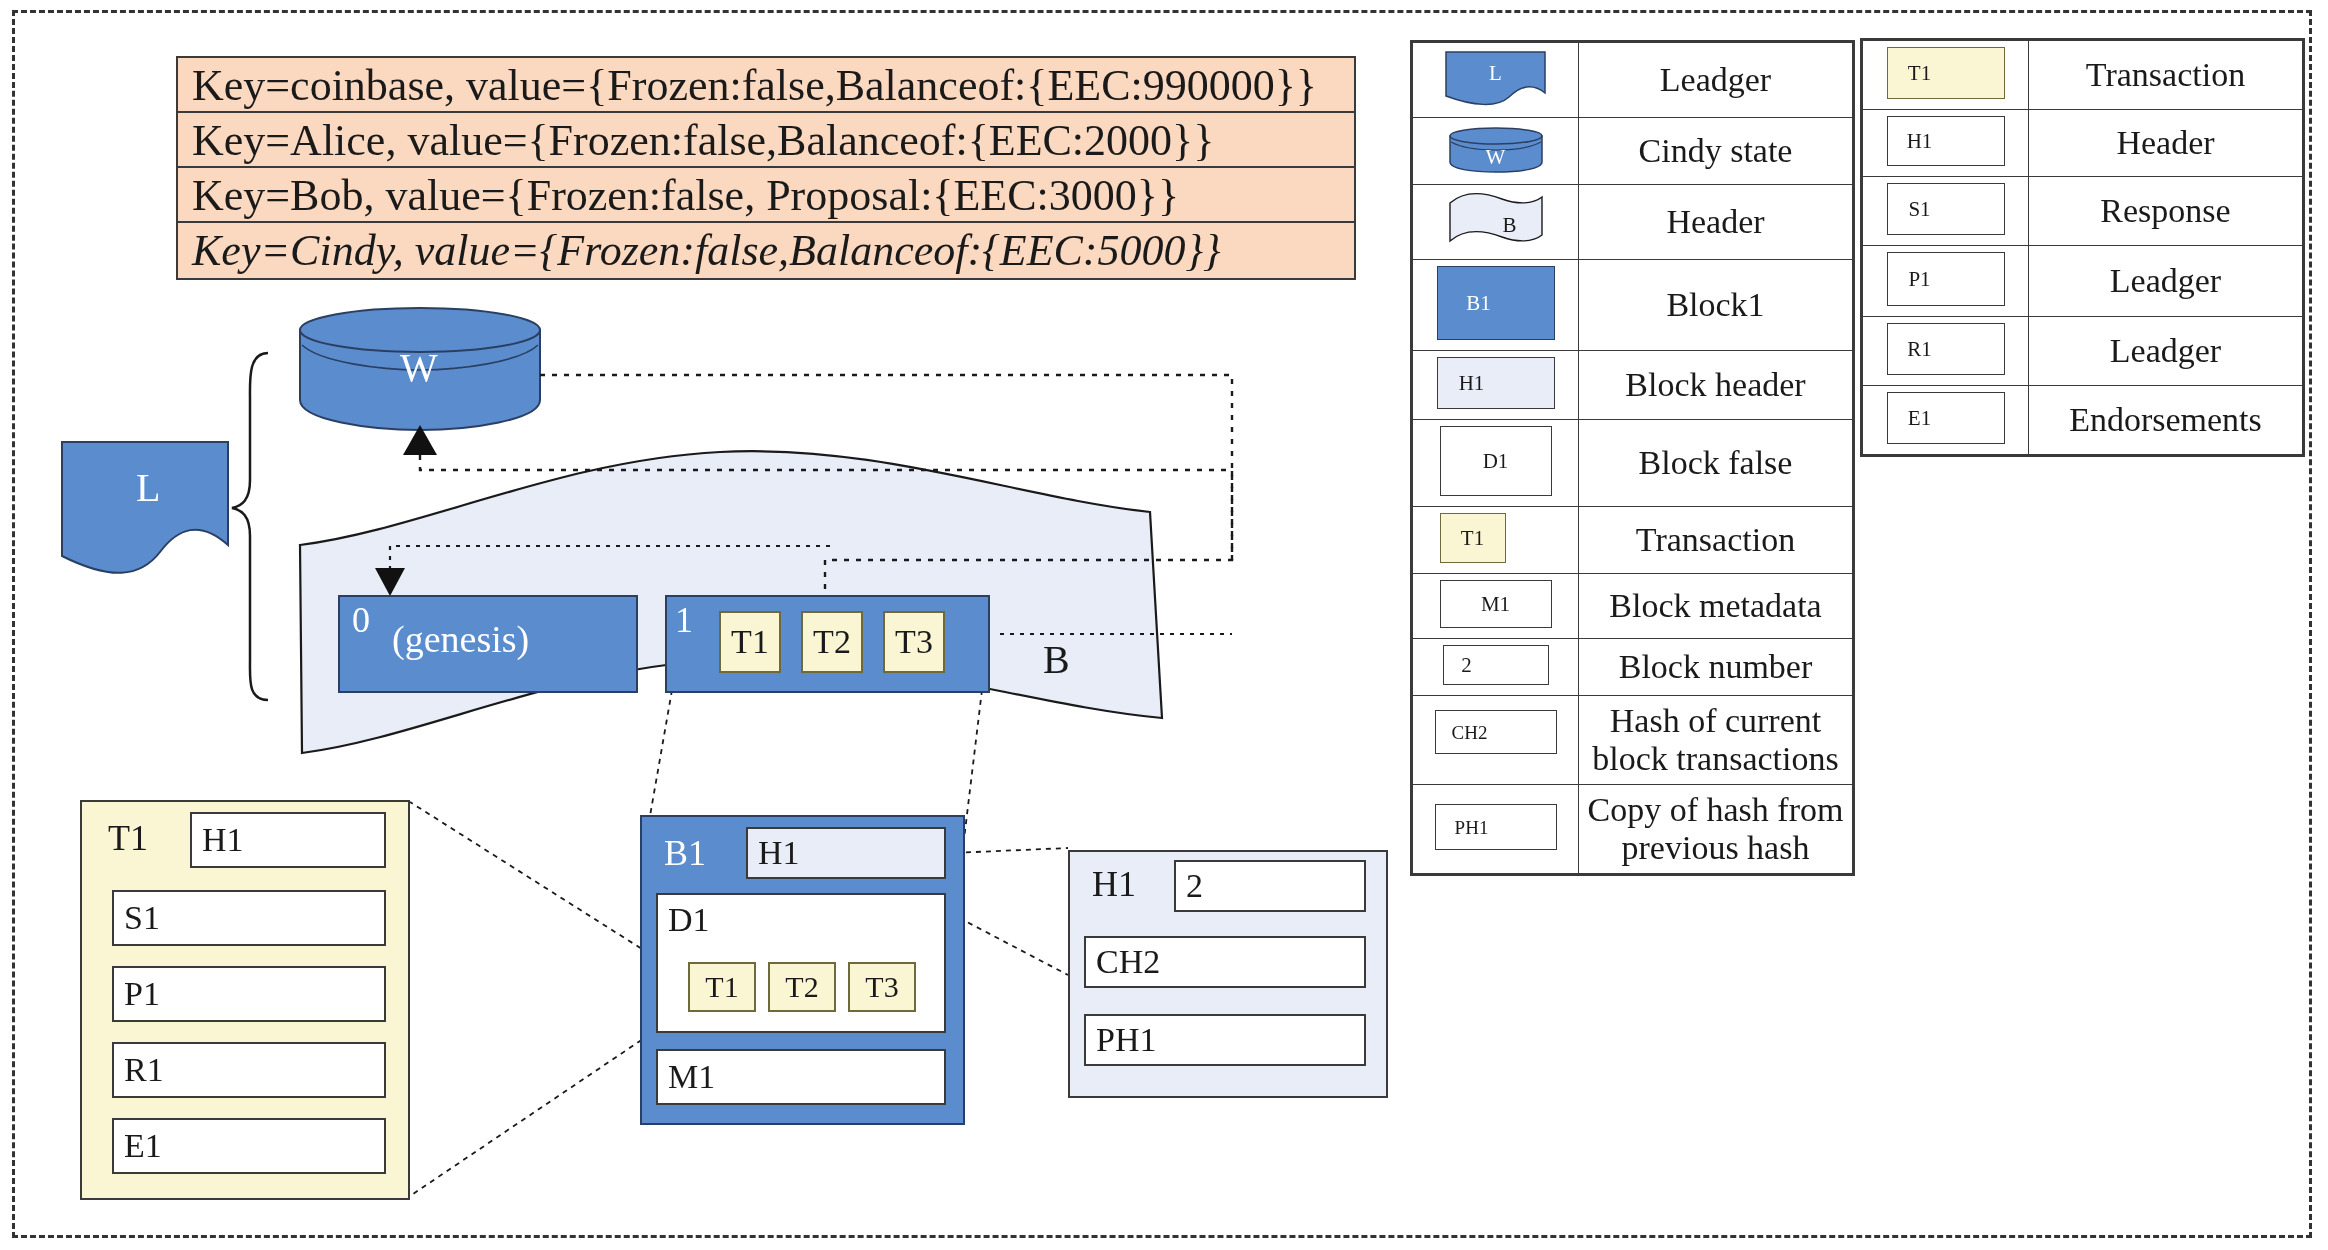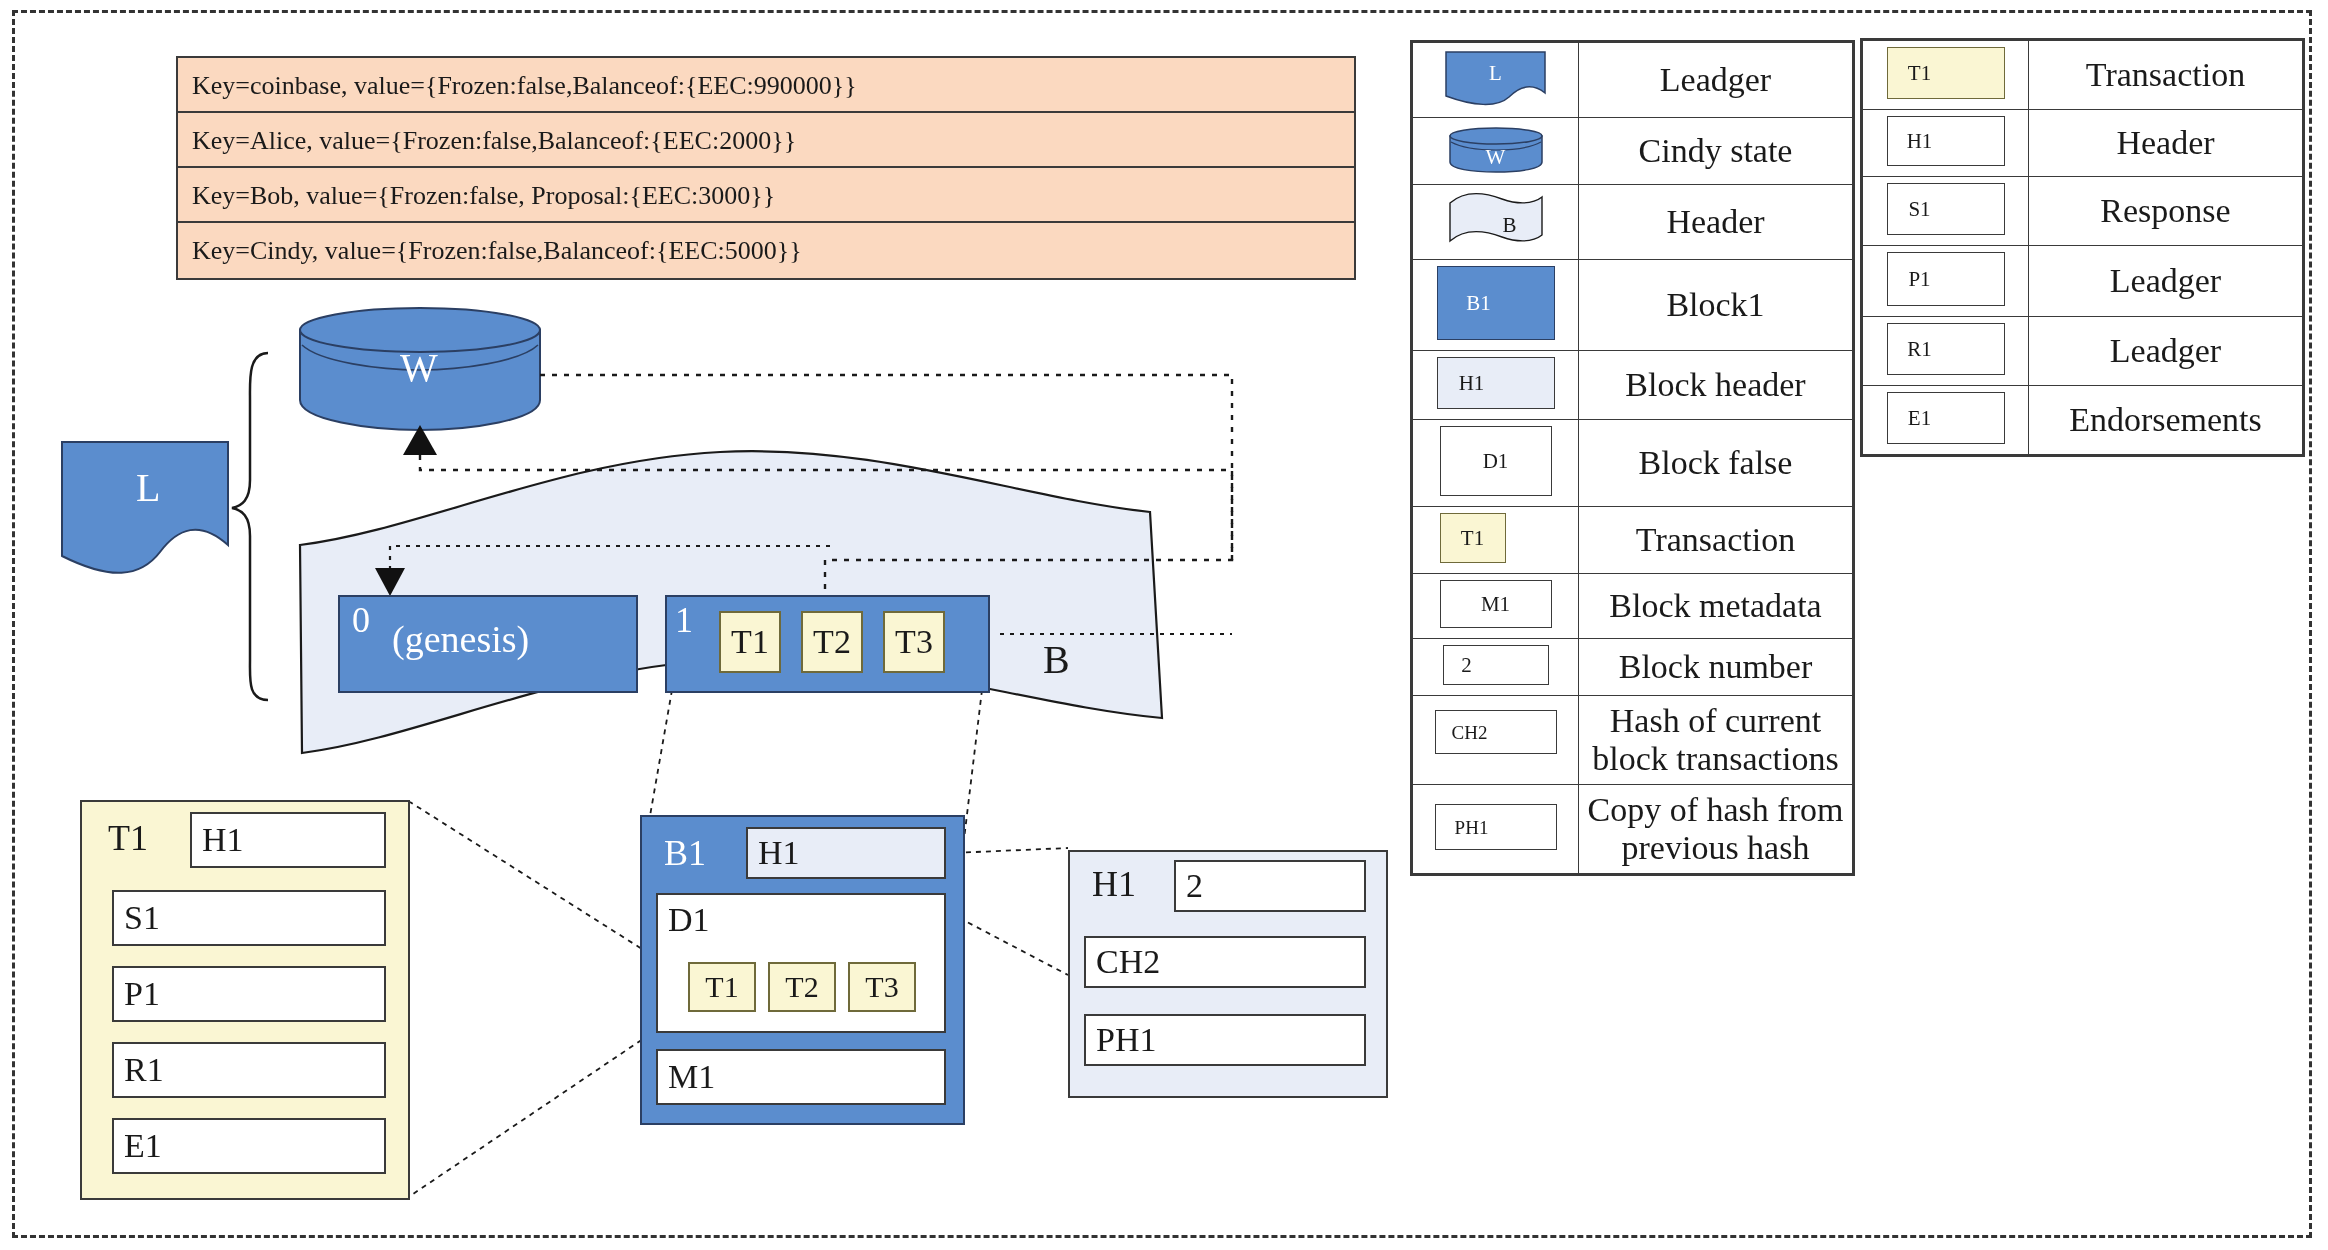--- a/index.html
+++ b/index.html
@@ -11,23 +11,23 @@
   .outer-border{position:absolute;left:12px;top:10px;width:2300px;height:1228px;
        border:3px dashed #333;box-sizing:border-box;}
 
   svg.layer{position:absolute;left:0;top:0;width:2328px;height:1250px;
        pointer-events:none;overflow:visible;}
 
   
   .kv-table{position:absolute;left:176px;top:56px;width:1180px;
        border:2px solid #3a3a3a;box-sizing:border-box;background:#FBD9C0;}
   .kv-row{height:55px;line-height:55px;padding-left:14px;
-       border-bottom:2px solid #3a3a3a;font-size:26px;white-space:nowrap;
+       border-bottom:2px solid #3a3a3a;font-size:44px;white-space:nowrap;
        box-sizing:border-box;overflow:hidden;}
-  .kv-row:last-child{border-bottom:none;}
+  .kv-row:last-child{border-bottom:none;font-style:italic;}
 
   
   .blk{position:absolute;background:#5B8DCE;border:2px solid #2b3f63;
        box-sizing:border-box;}
   .blk-num{position:absolute;color:#fff;font-size:36px;line-height:1;}
   .blk-label{position:absolute;color:#fff;font-size:38px;line-height:1;}
   .tx{position:absolute;background:#FAF6D3;border:2px solid #6f6a3a;
        box-sizing:border-box;text-align:center;font-size:34px;color:#1a1a1a;}
   .plain-label{position:absolute;font-size:40px;color:#1a1a1a;line-height:1;}
 

